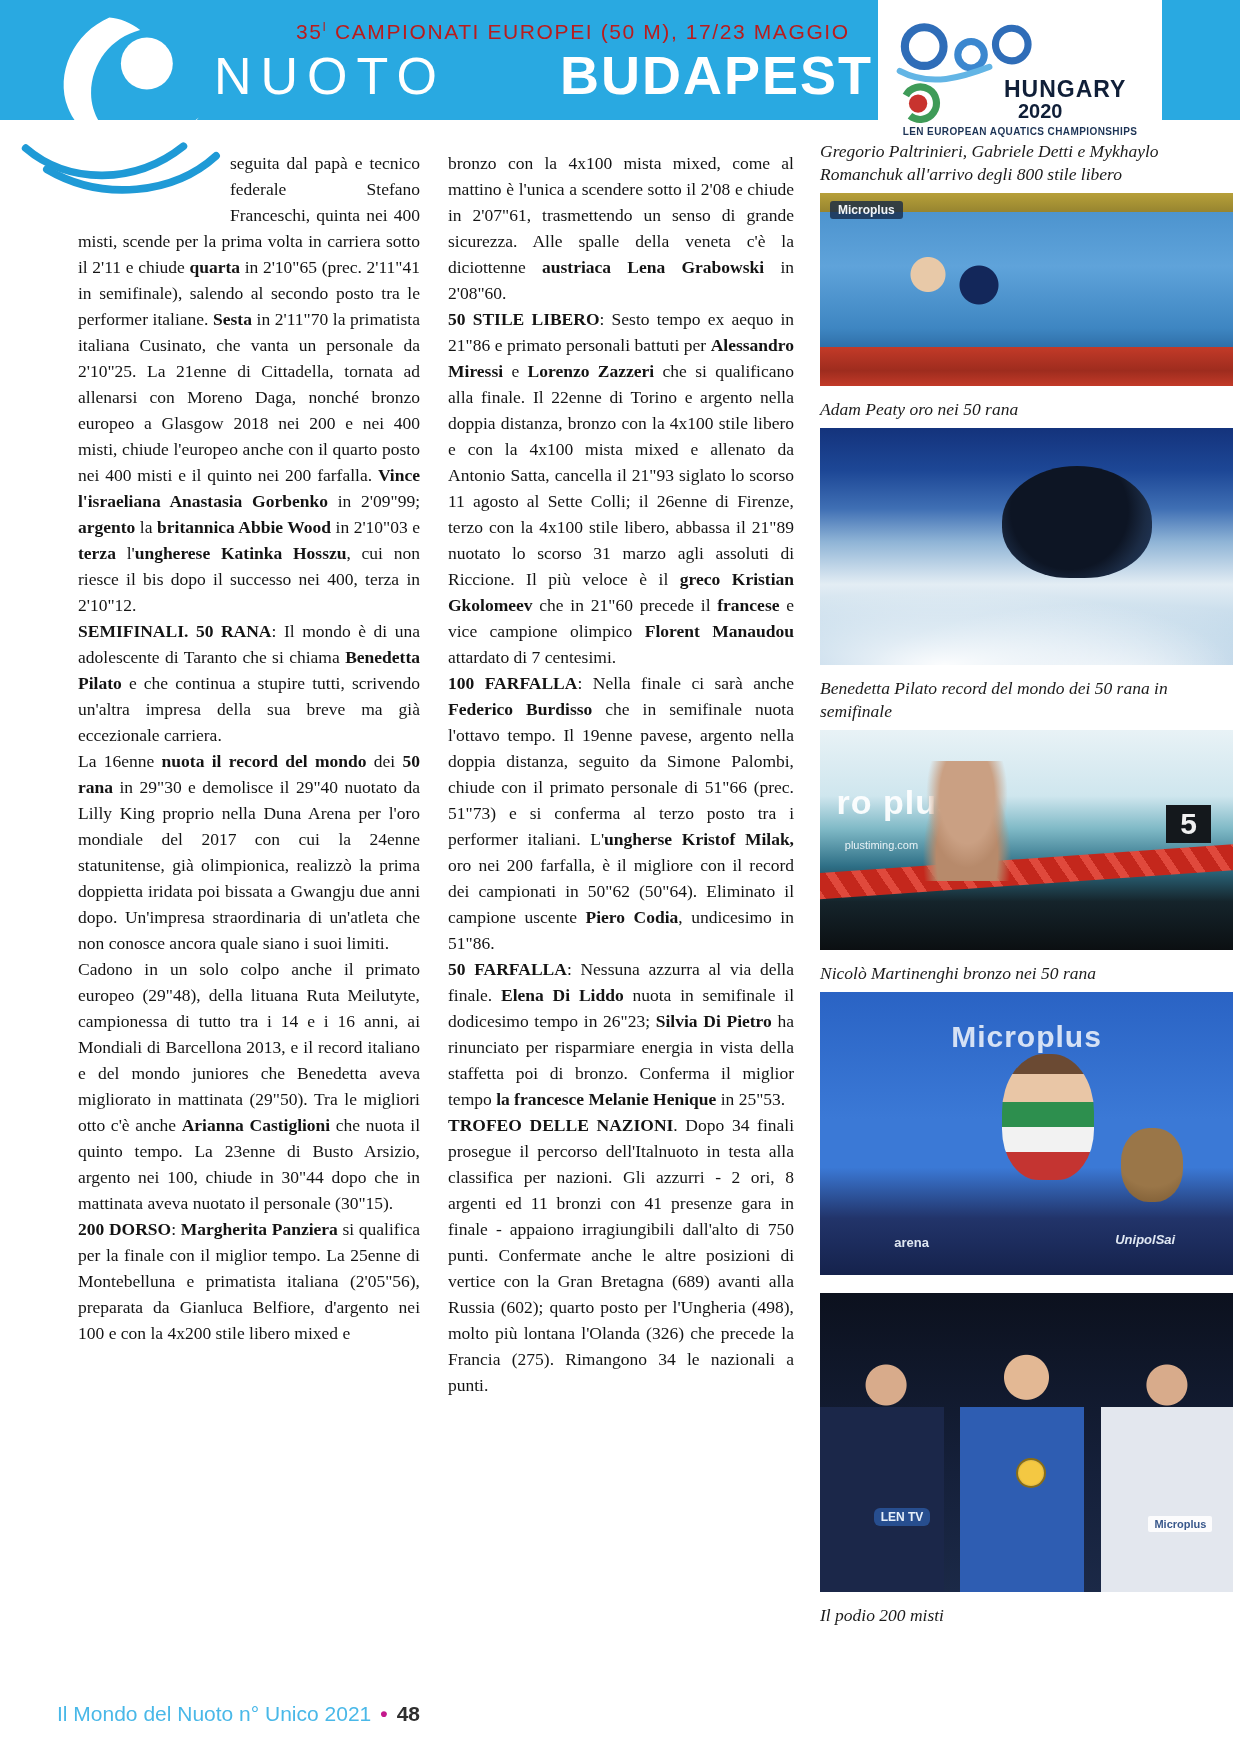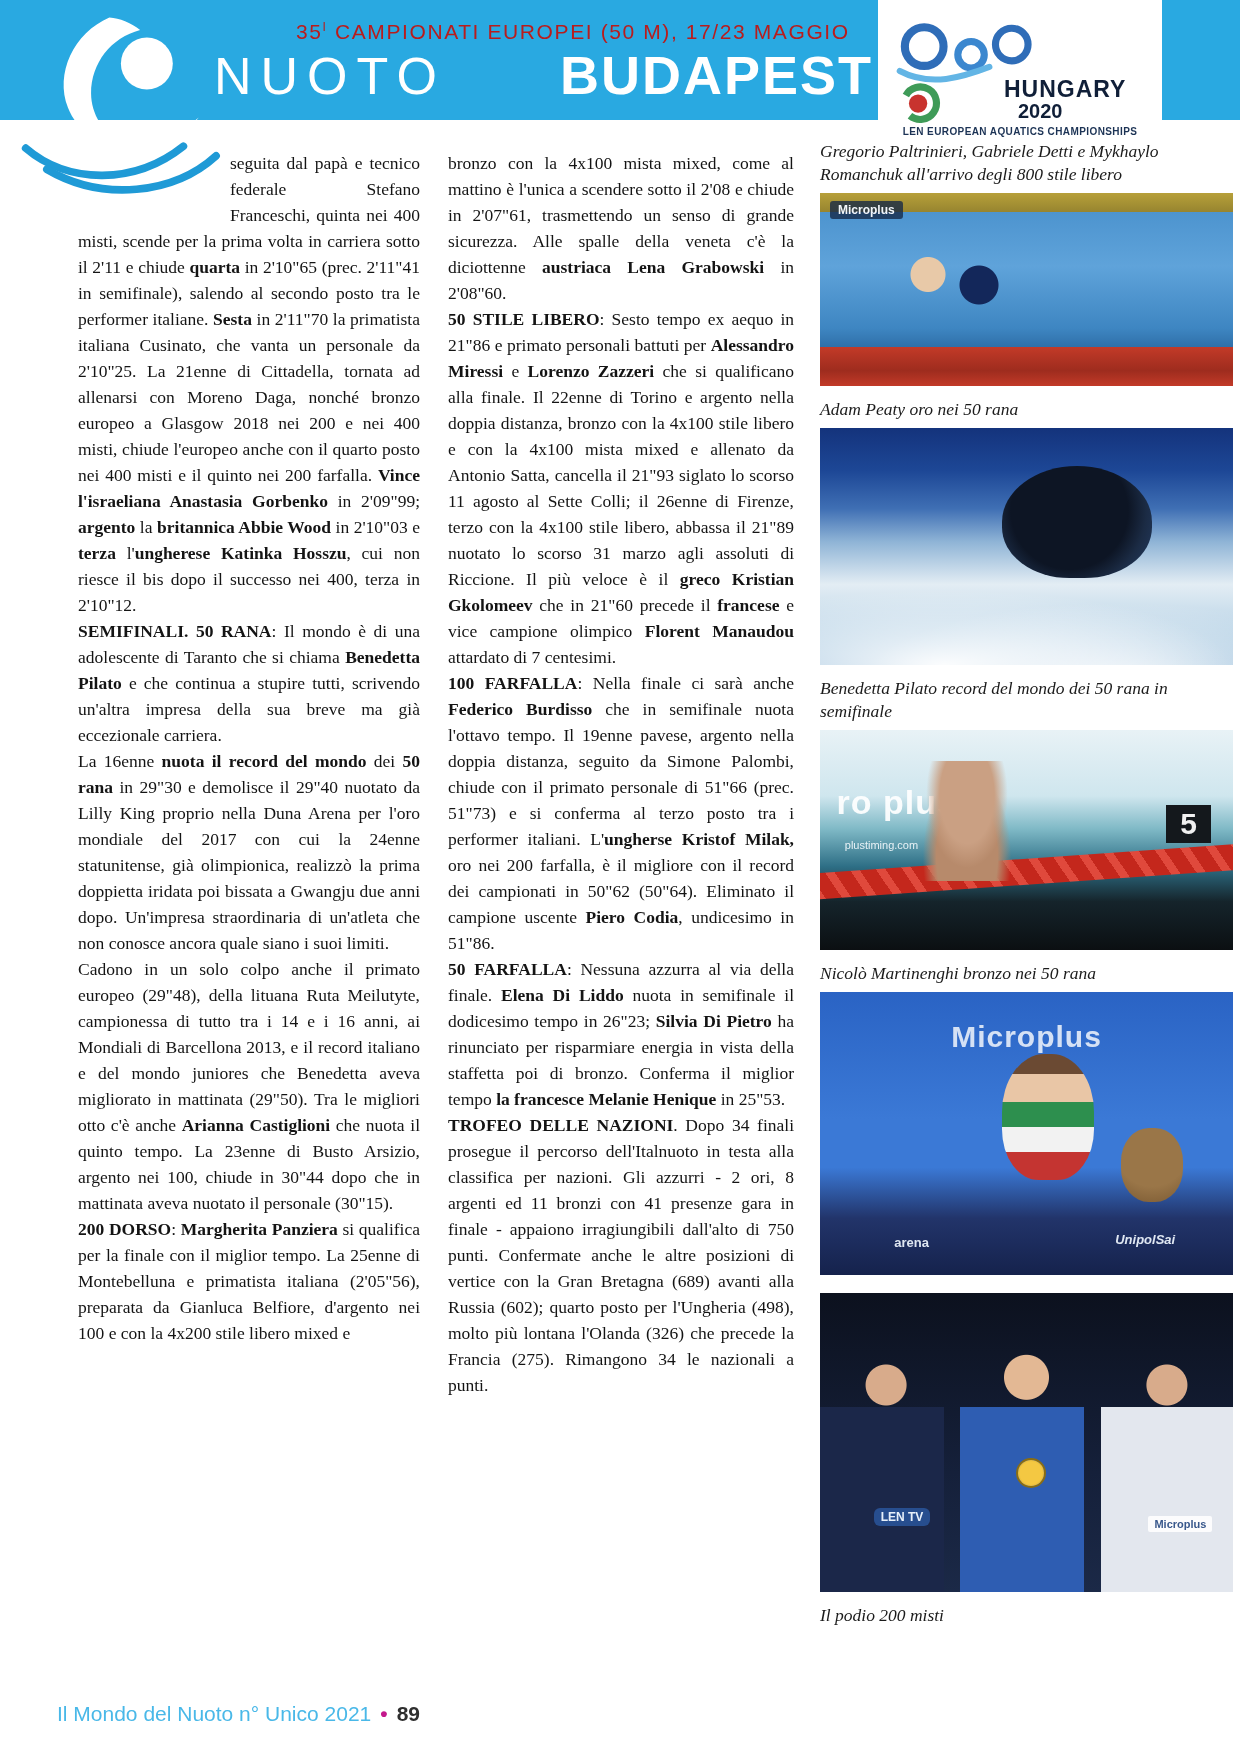--- a/index.html
+++ b/index.html
@@ -164,16 +164,16 @@
         <span class="ov ov-unipol4">UnipolSai</span>
       </div>
       <div class="photo ph5">
         <span class="ov ov-lentv5">LEN TV</span>
         <span class="ov ov-micro5">Microplus</span>
       </div>
       <div class="caption">Il podio 200 misti</div>
     </div>
 
   <div class="footer">
-    <span>Il Mondo del Nuoto n° Unico 2021</span><span class="dot">•</span><span class="pnum">89</span>
+    <span>Il Mondo del Nuoto n° Unico 2021</span><span class="dot">•</span><span class="pnum">48</span>
   </div>
 
 </div>
 
 </body></html>

